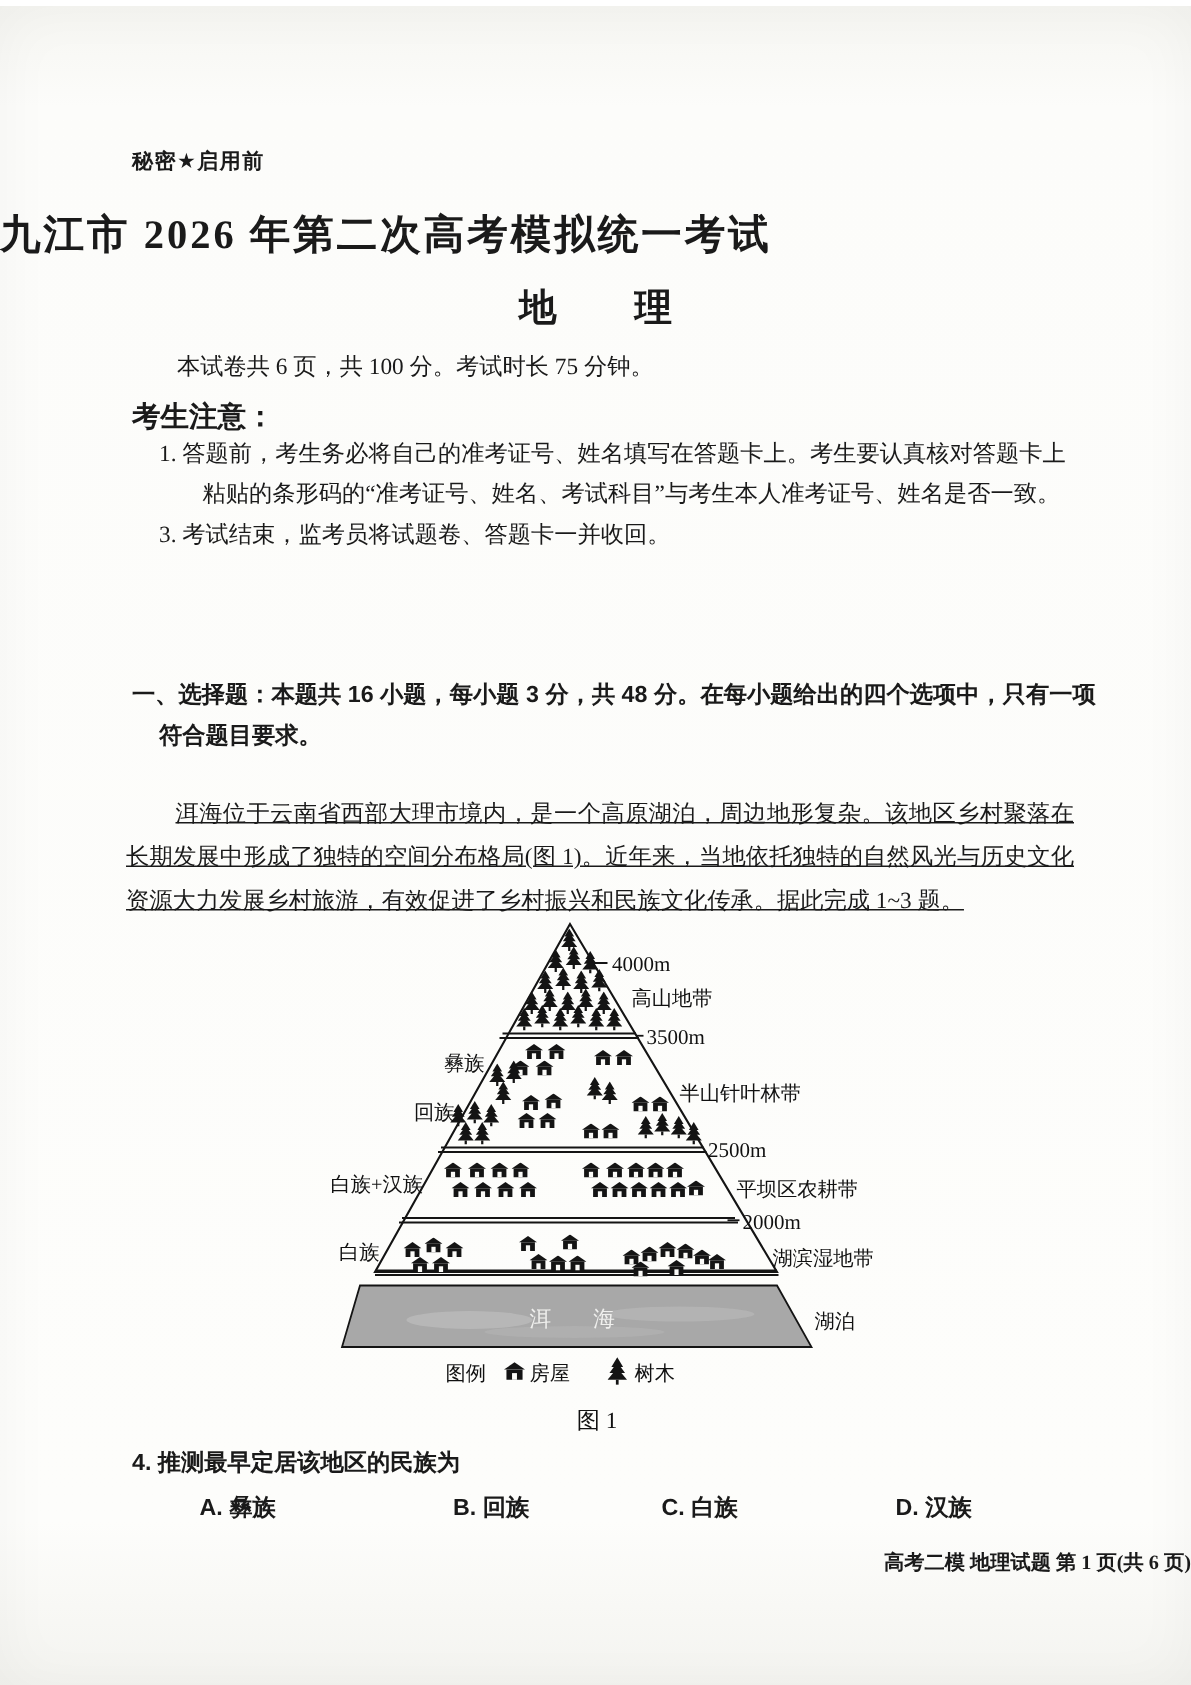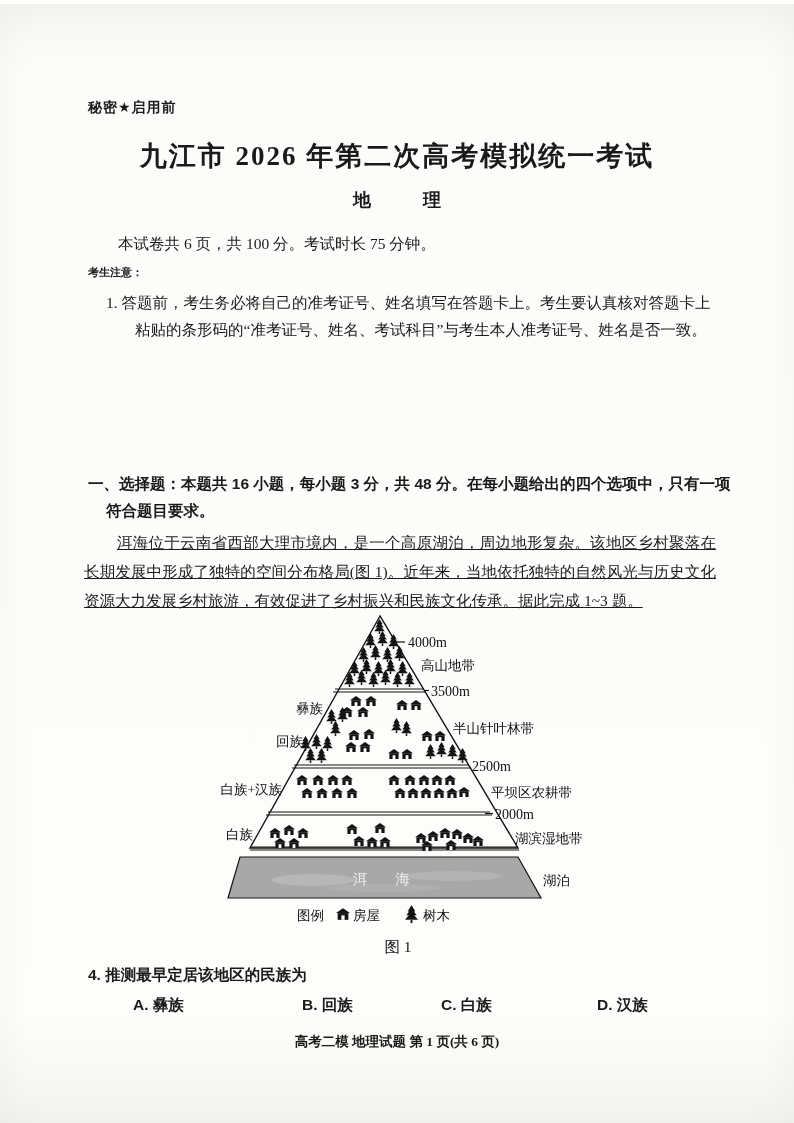--- a/index.html
+++ b/index.html
@@ -9,35 +9,35 @@
     margin:4px auto;
     background:linear-gradient(180deg,#f6f6f2 0%,#fcfcfa 6%,#fdfdfb 90%,#f3f3ef 100%);
     box-shadow:inset 0 0 40px rgba(0,0,0,0.04);
     font-family:"Liberation Serif","DejaVu Serif",serif;
     color:#1a1a1a;
     overflow:hidden;
   }
   .abs{position:absolute;}
   .hei{font-family:"Liberation Sans","DejaVu Sans",sans-serif;font-weight:700;}
   .security{left:88px;top:95px;font-size:14px;letter-spacing:1px;}
-  .title{left:0;right:0;top:134px;text-align:center;font-size:27px;font-weight:700;letter-spacing:2px;}
-  .subject-wrap{left:0;right:0;top:184px;text-align:center;font-size:18px;font-weight:700;}
+  .title{left:0;right:0;top:134px;text-align:left;font-size:27px;font-weight:700;letter-spacing:2px;}
+  .subject-wrap{left:0;right:0;top:184px;text-align:center;font-size:25px;font-weight:700;}
   .subject-wrap span{letter-spacing:52px;margin-right:-52px;display:inline-block;}
   .exam-info{left:88px;top:230px;width:622px;font-size:15.5px;text-indent:30px;}
-  .notice-heading{left:88px;top:261px;font-size:11px;}
+  .notice-heading{left:88px;top:261px;font-size:19px;}
   .notices{left:88px;top:285px;width:628px;font-size:15.5px;line-height:27px;}
   .notice-item{padding-left:47px;text-indent:-29px;}
-  .section-heading{left:88px;top:466px;width:630px;font-size:15.5px;line-height:27px;padding-left:18px;text-indent:-18px;}
+  .section-heading{left:88px;top:446px;width:630px;font-size:15.5px;line-height:27px;padding-left:18px;text-indent:-18px;}
   .intro{left:84px;top:524px;width:632px;font-size:15.5px;line-height:29px;text-indent:33px;text-align:justify;text-decoration:underline;}
   .figure{left:213px;top:608px;width:375px;height:348px;}
   .stem{left:88px;top:961px;font-size:15.5px;}
   .options{left:16px;top:991px;width:794px;height:24px;font-size:15.5px;}
   .opt{position:absolute;top:0;}
   .opt-a{left:117px}.opt-b{left:286px}.opt-c{left:425px}.opt-d{left:581px}
-  .footer{left:0;right:0;top:1029px;text-align:center;font-size:13.5px;font-weight:700;}
+  .footer{left:0;right:0;top:1029px;text-align:right;font-size:13.5px;font-weight:700;}
   
   .fig-label{font-family:"Liberation Serif","DejaVu Serif",serif;font-size:13.5px;fill:#111;}
   .fig-elev{font-family:"Liberation Serif","DejaVu Serif",serif;font-size:14px;fill:#111;}
   .fig-caption{font-family:"Liberation Serif","DejaVu Serif",serif;font-size:15.5px;fill:#111;}
   .lake-name{font-family:"Liberation Serif","DejaVu Serif",serif;font-size:14.5px;fill:#f0f0ee;letter-spacing:28px;}
 </style>
 </head>
 <body>
 
 <div class="page">
@@ -49,20 +49,21 @@
   <div class="abs subject-wrap">
     <span>地理</span>
   </div>
 
   <div class="abs exam-info">本试卷共 6 页，共 100 分。考试时长 75 分钟。</div>
 
   <div class="abs notice-heading hei">考生注意：</div>
 
   <div class="abs notices">
     <div class="notice-item">1. 答题前，考生务必将自己的准考证号、姓名填写在答题卡上。考生要认真核对答题卡上粘贴的条形码的“准考证号、姓名、考试科目”与考生本人准考证号、姓名是否一致。</div>
+    <div class="notice-item">3. 考试结束，监考员将试题卷、答题卡一并收回。</div>
   </div>
 
   <div class="abs section-heading hei">一、选择题：本题共 16 小题，每小题 3 分，共 48 分。在每小题给出的四个选项中，只有一项符合题目要求。</div>
 
   <div class="abs intro">洱海位于云南省西部大理市境内，是一个高原湖泊，周边地形复杂。该地区乡村聚落在长期发展中形成了独特的空间分布格局(图 1)。近年来，当地依托独特的自然风光与历史文化资源大力发展乡村旅游，有效促进了乡村振兴和民族文化传承。据此完成 1~3 题。</div>
 
   <div class="abs figure">
     <svg width="375" height="348" viewBox="0 0 375 348" xmlns="http://www.w3.org/2000/svg">
       <defs>
         <symbol id="sym-tree" viewBox="0 0 10 14">

